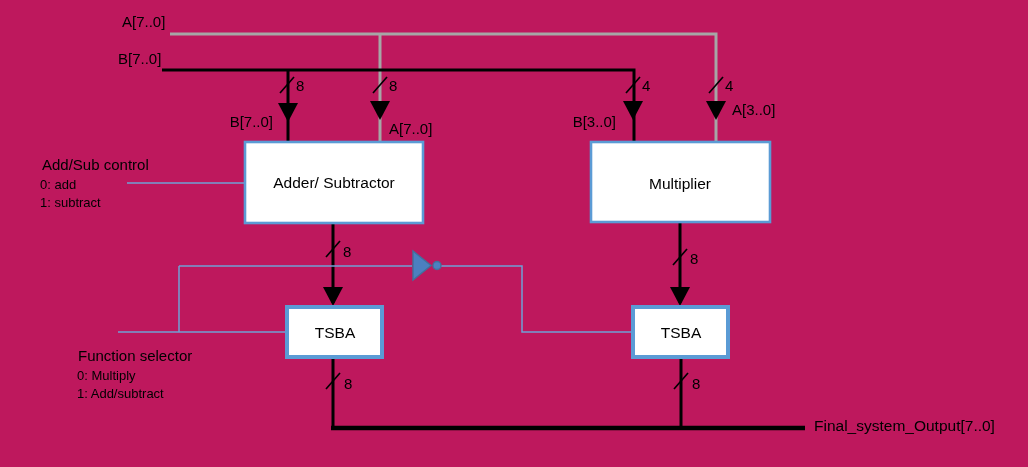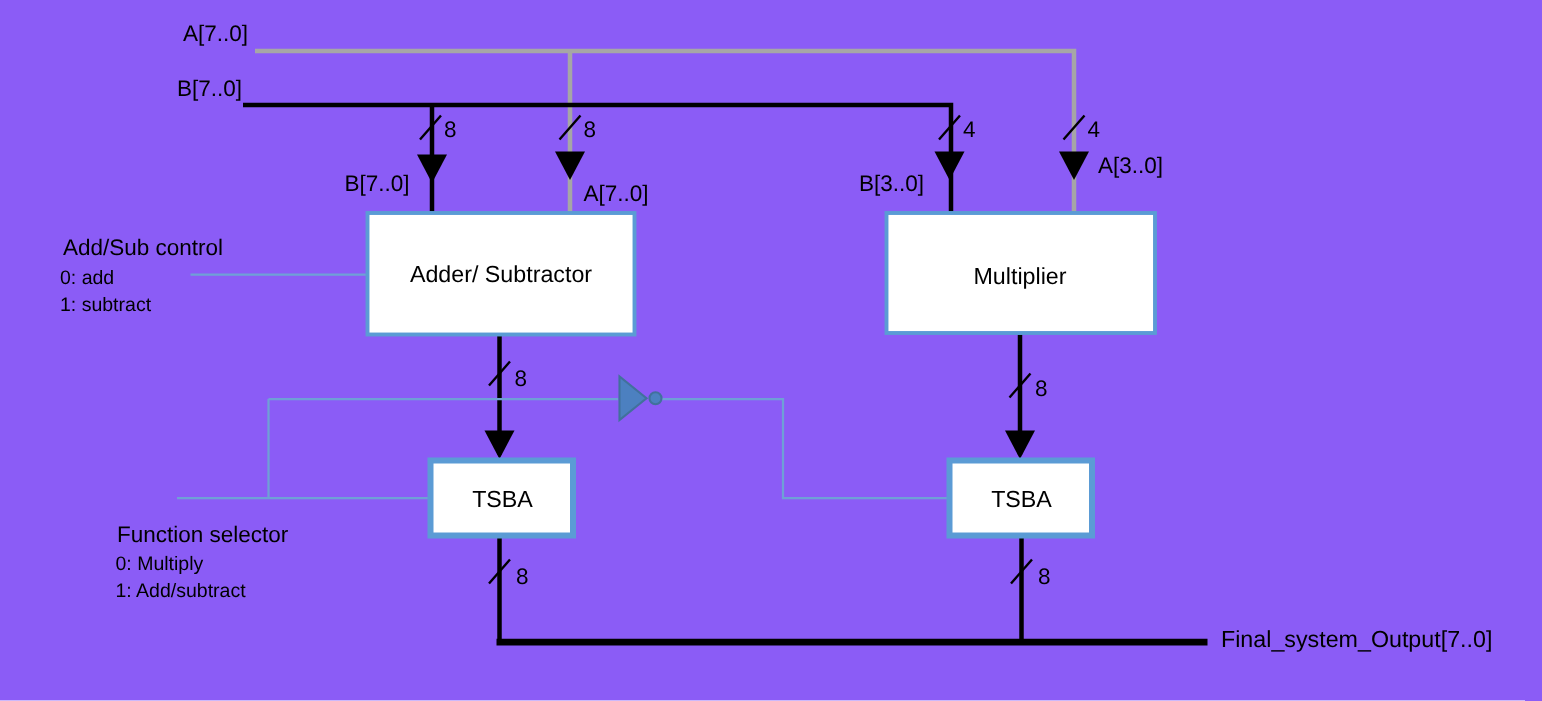--- a/index.html
+++ b/index.html
@@ -1,19 +1,19 @@
 <!DOCTYPE html>
 <html style="--wire-black: #000000; --wire-gray: #a6a6a6; --box-border: #5b9bd5; --control-line: #6fa0d6; --inverter-fill: #4c80c0; --inverter-stroke: #41719c; --text: #000000;"><head>
 <meta charset="utf-8">
 <style>
   html,body{margin:0;padding:0;background:#fff;}
   #stage{
     position:relative;
     width:1028px;height:467px;
-    background:#8b5cf6;
+    background:#be185d;
     font-family:"Liberation Sans",sans-serif;
     overflow:hidden;
   }
   svg{display:block;}
   
   .wg{stroke:var(--wire-gray);stroke-width:3;fill:none;}
   .wb{stroke:var(--wire-black);stroke-width:3;fill:none;}
   .wb4{stroke:var(--wire-black);stroke-width:4.5;fill:none;}
   .cl{stroke:var(--control-line);stroke-width:1.5;fill:none;}
   .slash{stroke:var(--wire-black);stroke-width:1.6;fill:none;}

